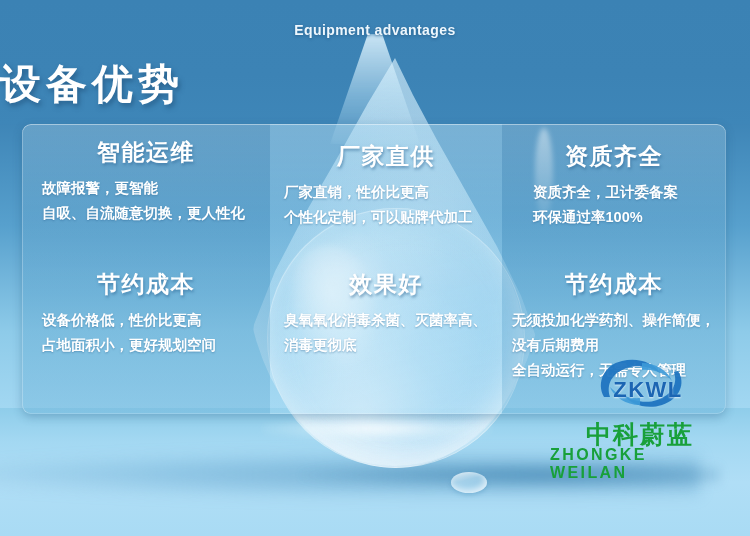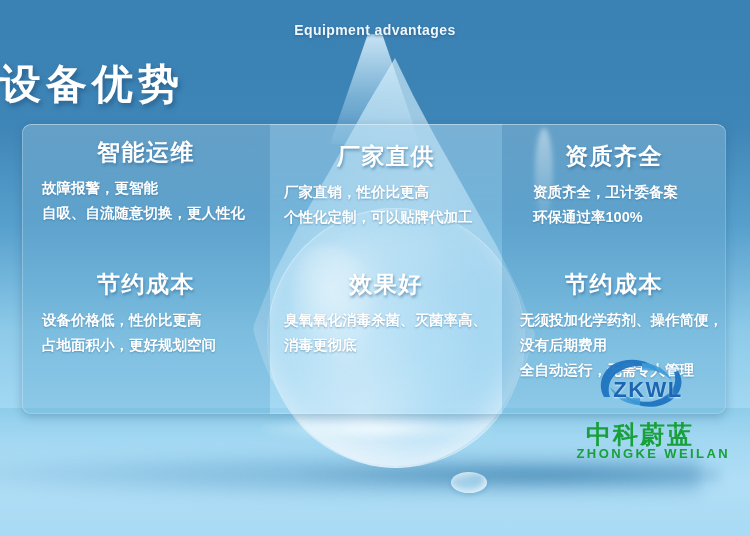--- a/index.html
+++ b/index.html
@@ -150,22 +150,22 @@
   .logo-word{
     position:absolute;left:14px;top:22px;width:96px;text-align:center;
     color:#1b65b3;font-size:22px;font-weight:bold;letter-spacing:1.5px;
     text-shadow:0 1px 2px rgba(255,255,255,.65);
   }
   .logo-cn{
     position:absolute;left:550px;top:418px;width:180px;text-align:center;
     color:#18a03a;font-size:25px;font-weight:bold;letter-spacing:2px;
   }
   .logo-py{
-    position:absolute;left:550px;top:446px;width:180px;text-align:right;
-    color:#18a03a;font-size:13px;font-weight:bold;letter-spacing:2.4px;
+    position:absolute;left:550px;top:446px;width:180px;text-align:left;
+    color:#18a03a;font-size:16px;font-weight:bold;letter-spacing:2.4px;
   }
 </style>
 </head>
 <body>
 
 <div id="stage">
 
   <div class="bg-base"></div>
   <div class="bg-top"></div>
   <div class="bg-floor"></div>
@@ -229,21 +229,21 @@
     <div class="cell" style="left:248px;top:148px;width:232px;">
       <div class="cell-title">效果好</div>
       <div style="padding-left:14px;">
         <div class="cell-line">臭氧氧化消毒杀菌、灭菌率高、</div>
         <div class="cell-line">消毒更彻底</div>
       </div>
     </div>
 
     <div class="cell" style="left:480px;top:148px;width:224px;">
       <div class="cell-title">节约成本</div>
-      <div style="padding-left:18px;">
+      <div style="padding-left:10px;">
         <div class="cell-line">无须投加化学药剂、操作简便，</div>
         <div class="cell-line">没有后期费用</div>
         <div class="cell-line">全自动运行，无需专人管理</div>
       </div>
     </div>
   </div>
 
   <div class="logo">
     <svg class="logo-swoosh" viewBox="0 0 112 56">
       <path d="M18 42 C10 28 18 10 36 6 C52 2 68 8 74 18 C66 12 52 9 41 13 C26 18 20 29 24 42 Z" fill="#1f74c0" opacity="0.95"></path>

